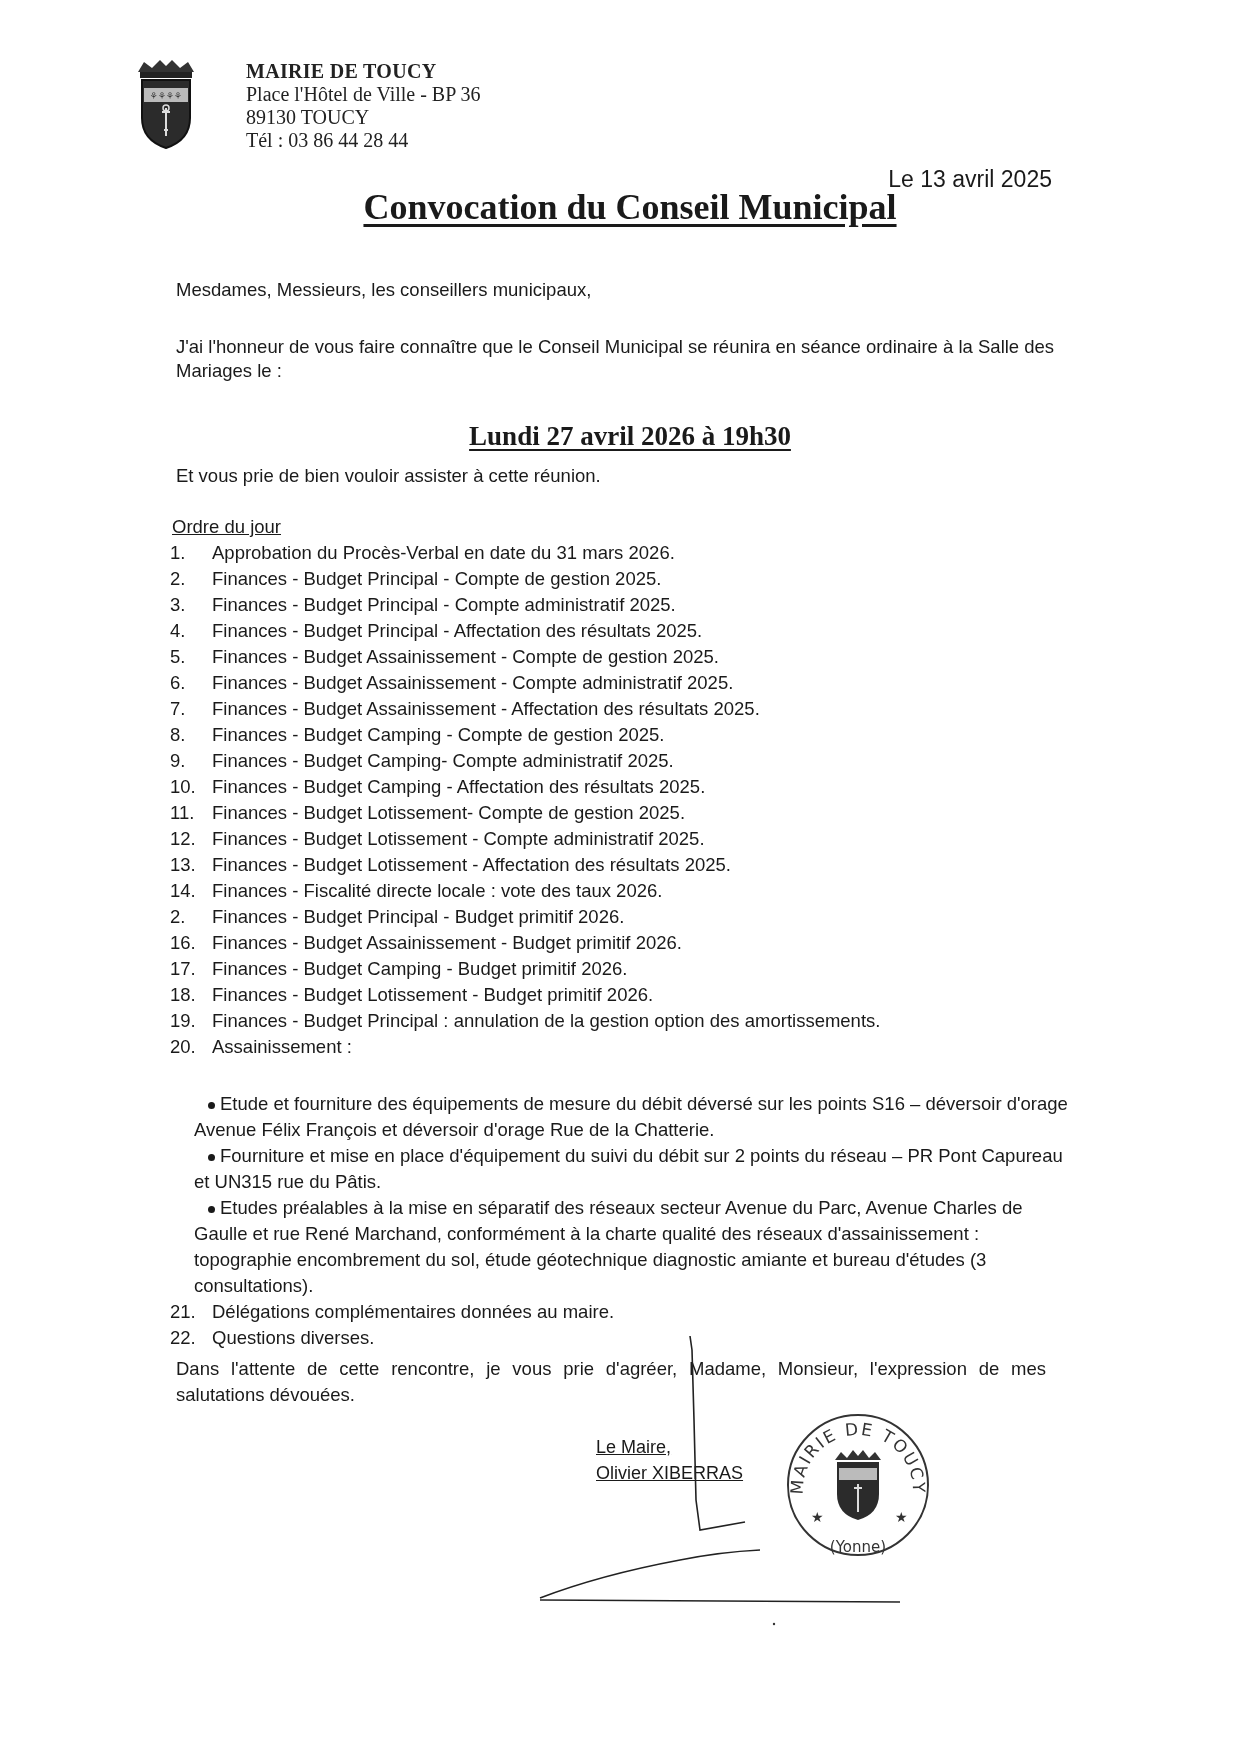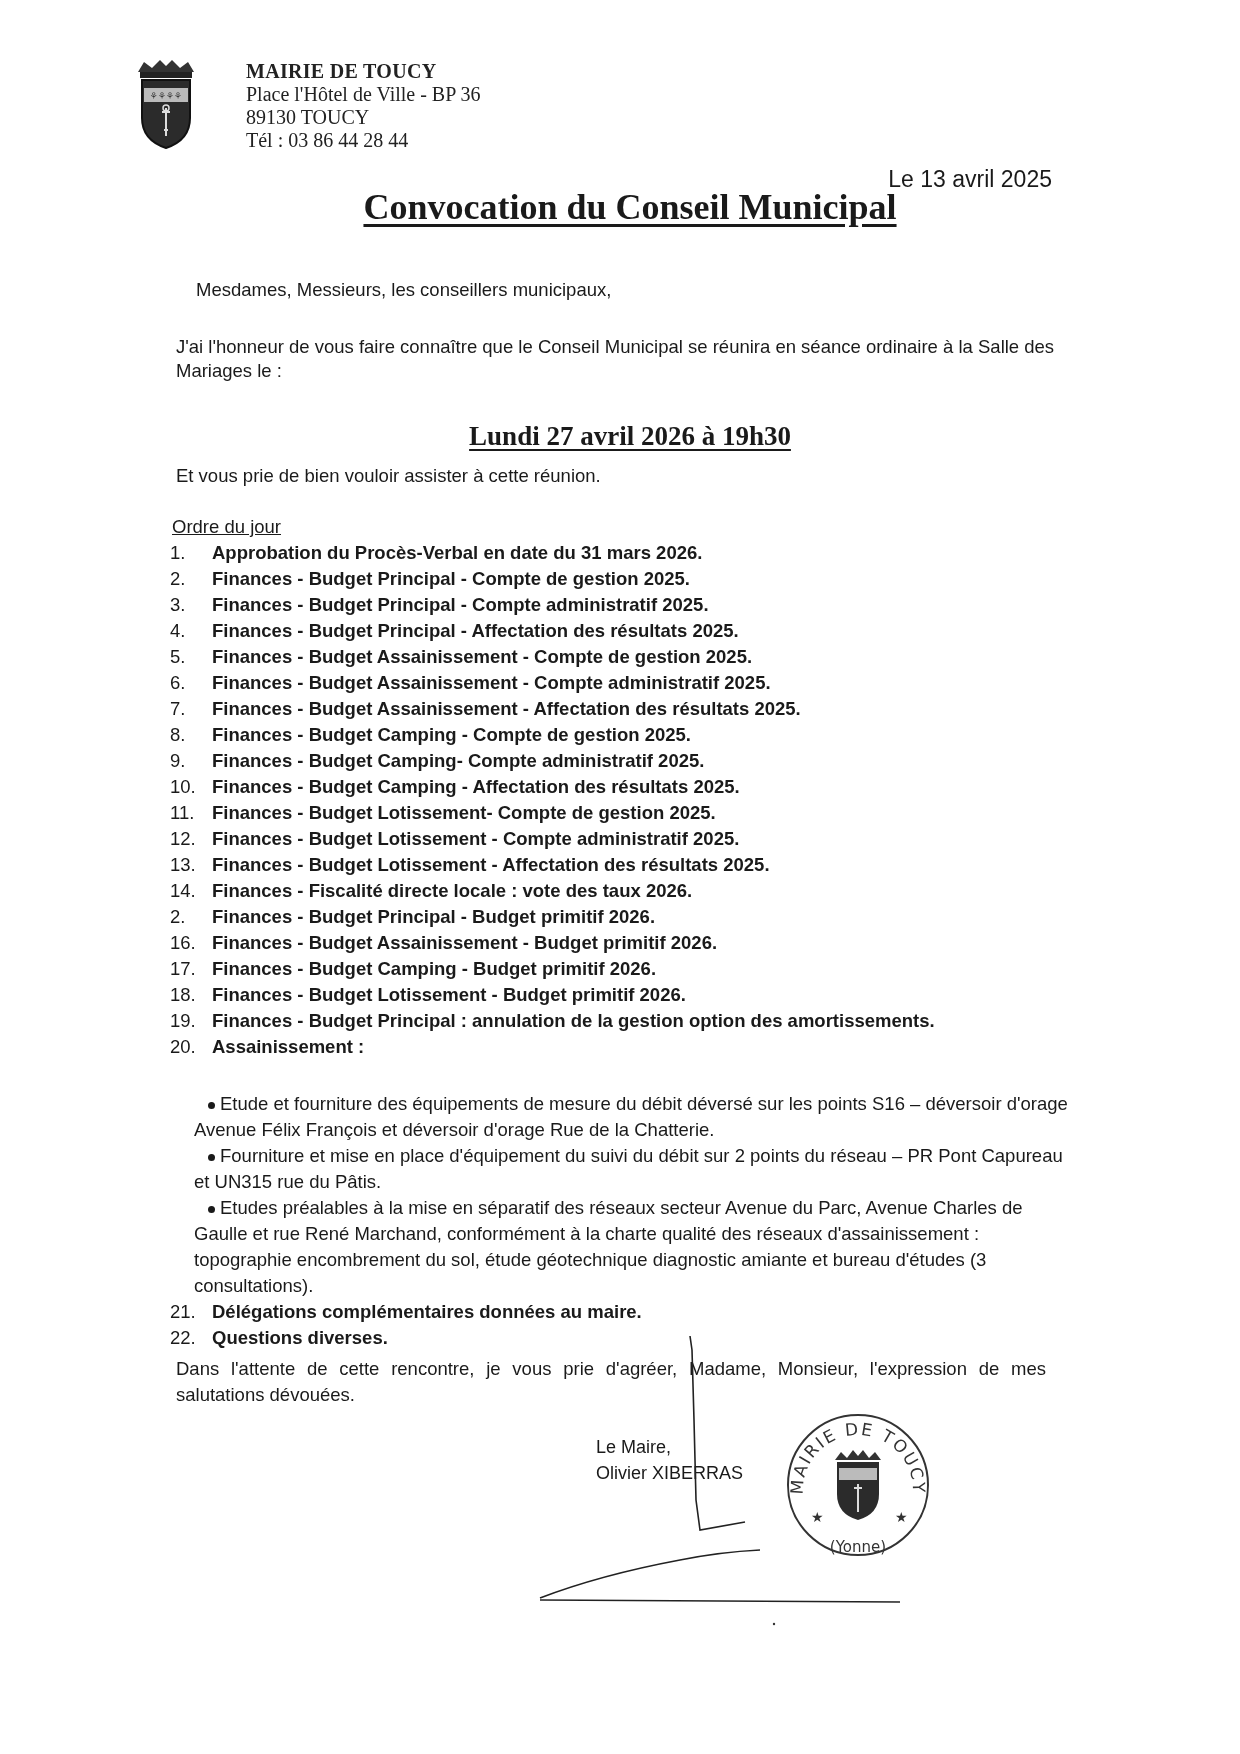--- a/index.html
+++ b/index.html
@@ -8,36 +8,36 @@
   .sans { font-family: "Liberation Sans", "DejaVu Sans", sans-serif; }
 
   .crest { position: absolute; left: 134px; top: 58px; width: 64px; height: 92px; }
   .letterhead { position: absolute; left: 246px; top: 60px; font-size: 20px; line-height: 23px; color: #222; }
   .letterhead .name { font-weight: bold; letter-spacing: 0.3px; }
   .date { position: absolute; right: 188px; top: 166px; font-size: 23px; }
 
   .title { position: absolute; left: 0; width: 1240px; top: 186px; text-align: center; font-size: 36px; font-weight: bold; text-decoration: underline; text-underline-offset: 5px; padding-left: 20px; box-sizing: border-box; }
 
   .body-text { position: absolute; left: 176px; width: 880px; font-size: 18.5px; line-height: 24px; }
-  .salutation { top: 278px; margin-left: 20px; }
+  .salutation { top: 278px; }
   .intro { top: 335px; }
   .meeting-date { position: absolute; left: 0; width: 1240px; top: 421px; text-align: center; font-size: 27px; font-weight: bold; text-decoration: underline; text-underline-offset: 4px; padding-left: 20px; box-sizing: border-box; }
   .request { top: 464px; }
 
   .agenda-heading { position: absolute; left: 172px; top: 516px; font-size: 18.5px; font-weight: normal; text-decoration: underline; }
   .agenda { position: absolute; left: 170px; top: 540px; width: 900px; font-size: 18.5px; line-height: 26px; margin: 0; padding: 0; list-style: none; }
   .agenda li { display: flex; }
   .agenda .num { width: 42px; flex: none; }
-  .agenda .txt { flex: 1; font-weight: bold; }
+  .agenda .txt { flex: 1; }
   .sub-list { margin: 0; padding: 0; list-style: none; }
   .sub-list li { display: block; padding-left: 24px; text-indent: 14px; line-height: 26px; }
   .bullet { display: inline-block; width: 7px; height: 7px; background: #1a1a1a; border-radius: 50%; margin-right: 5px; vertical-align: middle; text-indent: 0; }
 
   .closing { position: absolute; left: 176px; top: 1356px; width: 870px; font-size: 18.5px; line-height: 26px; text-align: justify; }
-  .signature { position: absolute; left: 596px; top: 1434px; font-size: 18px; line-height: 26px; }
+  .signature { position: absolute; left: 596px; top: 1434px; font-size: 18px; line-height: 26px; text-decoration: underline; }
 
   .sig-lines { position: absolute; left: 0; top: 0; width: 1240px; height: 1754px; pointer-events: none; }
   .stamp { position: absolute; left: 783px; top: 1410px; width: 150px; height: 150px; }
 </style>
 </head>
 <body>
 
 <svg class="crest" viewBox="0 0 64 92">
   <path d="M4 14 L10 4 L18 10 L26 2 L32 8 L38 2 L46 10 L54 4 L60 14 Z" fill="#333"></path>
   <rect x="6" y="14" width="52" height="6" fill="#222"></rect>

